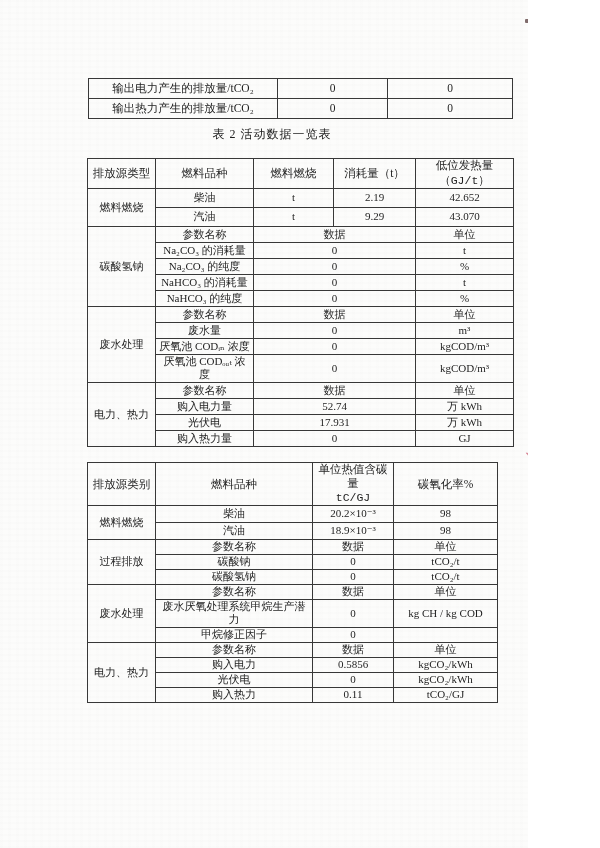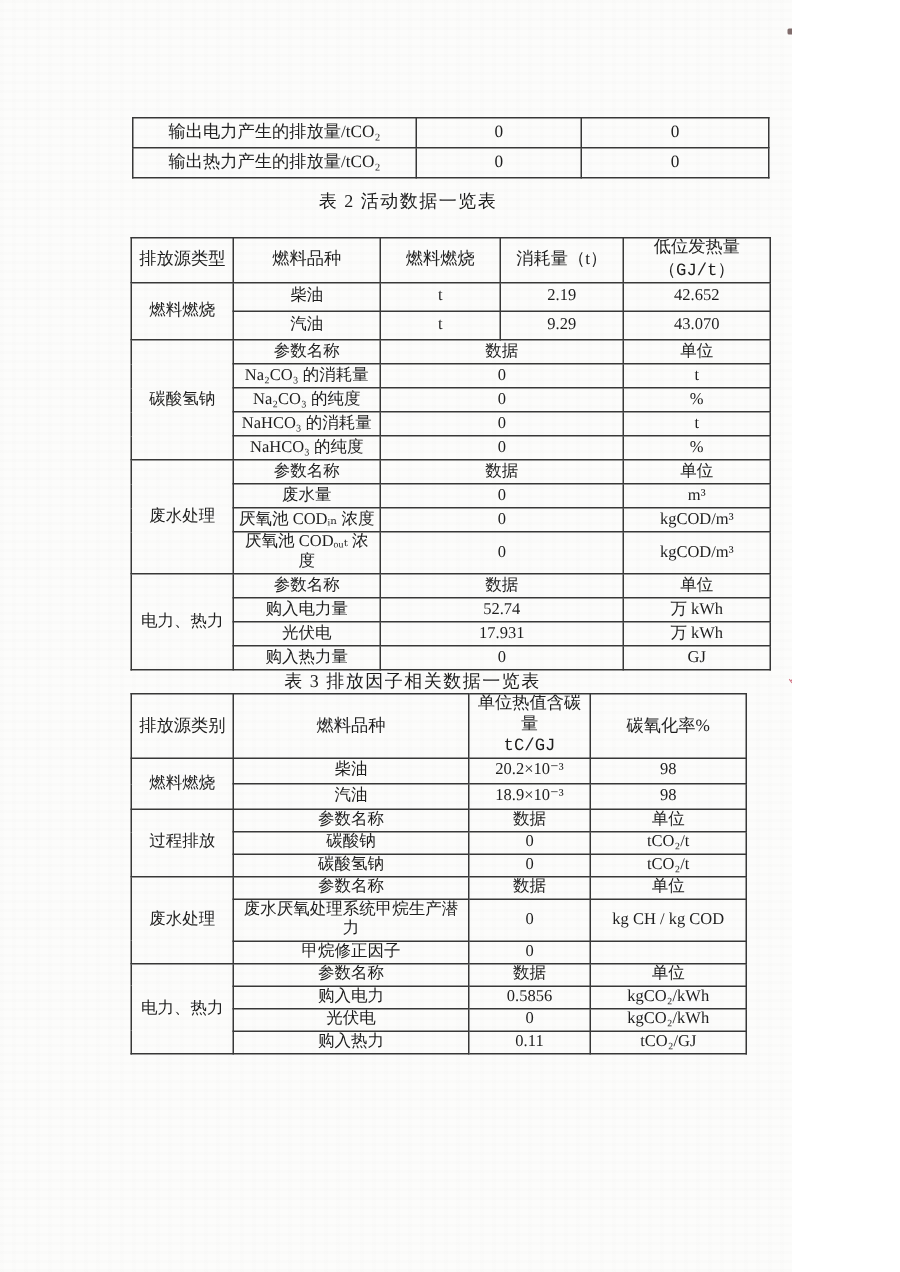--- a/index.html
+++ b/index.html
@@ -195,21 +195,20 @@
       <td>万 kWh</td>
     </tr>
     <tr class="r16">
       <td>购入热力量</td>
       <td colspan="2">0</td>
       <td>GJ</td>
     </tr>
   </tbody>
     </table>
 
-  <div id="t3-title" class="tbl-title">表 3  排放因子相关数据一览表</div>
 
   <table id="tbl3">
     <colgroup>
         <col style="width:68px">
         <col style="width:157px">
         <col style="width:81px">
         <col style="width:104px">
       </colgroup>
     <tbody>
         <tr class="hdr">

